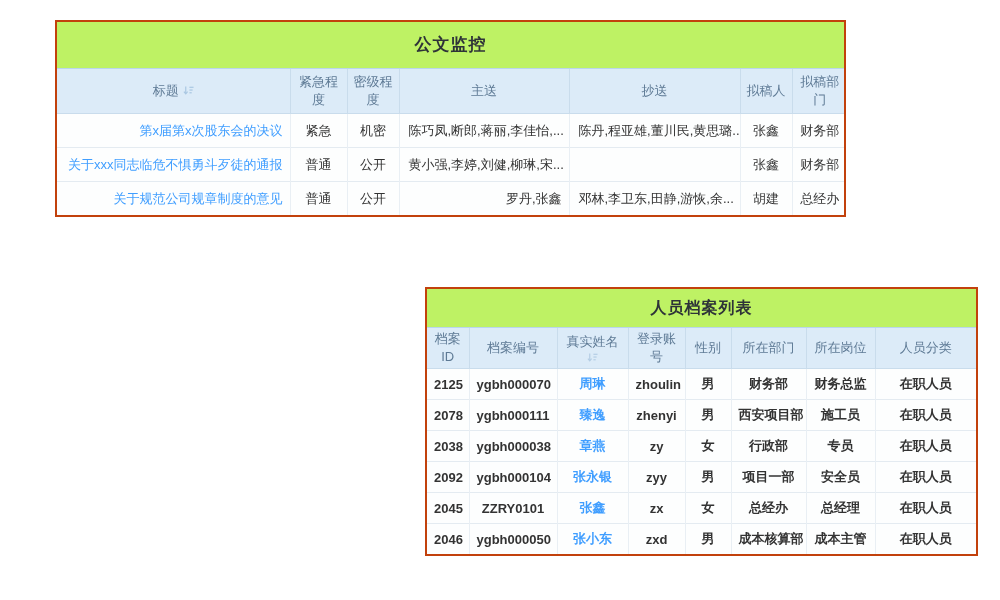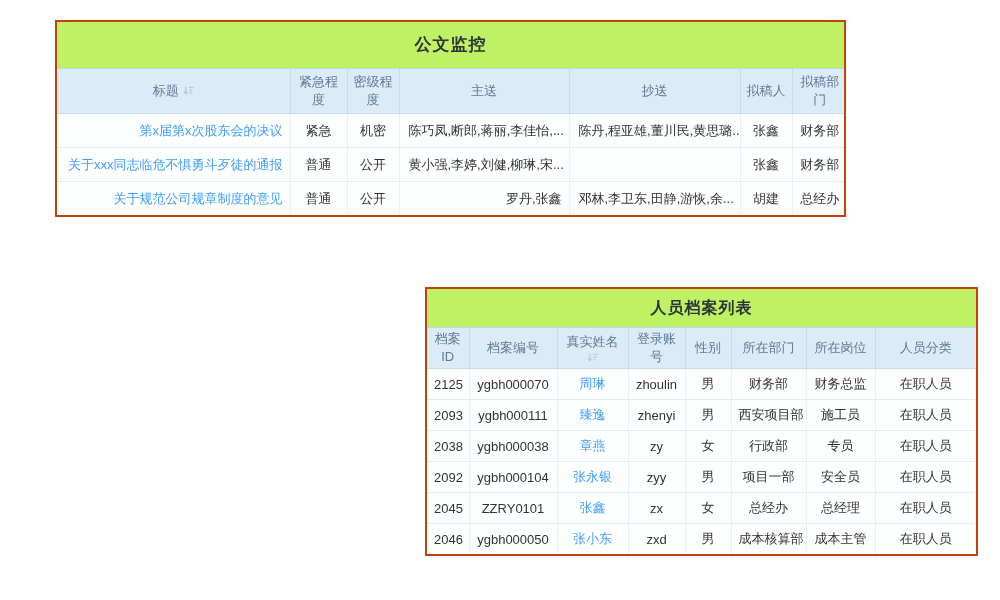--- a/index.html
+++ b/index.html
@@ -32,21 +32,21 @@
   #doc-panel thead th{height:44px;}
   #personnel-panel thead th{height:40px;}
   tbody td{
     font-size:13px;color:#333333;background:#fdfefe;
     border-left:1px solid #e9eff4;border-top:1px solid #e4ebf1;
     padding:0 7px;text-align:center;vertical-align:middle;
     white-space:nowrap;overflow:hidden;
   }
   tbody td:first-child{border-left:none;}
   #doc-panel tbody td{height:33px;}
-  #personnel-panel tbody td{height:30px;}
+  #personnel-panel tbody td{height:30px;font-weight:bold;}
   #doc-panel td.al, #doc-panel th.al-label{text-align:right;}
   #doc-panel td.al{padding-left:9px;}
   .lnk{color:#409eff;text-decoration:none;cursor:pointer;}
   .sort-ic{display:inline-block;vertical-align:-1px;margin-left:4px;}
   .sort-block{display:block;text-align:center;line-height:10px;margin-top:2px;}
   .sort-block .sort-ic{margin-left:0;}
 </style>
 </head>
 <body>
 
@@ -156,21 +156,21 @@
         <td>2125</td>
         <td>ygbh000070</td>
         <td><a class="lnk">周琳</a></td>
         <td>zhoulin</td>
         <td>男</td>
         <td>财务部</td>
         <td>财务总监</td>
         <td>在职人员</td>
       </tr>
       <tr>
-        <td>2093</td>
+        <td>2078</td>
         <td>ygbh000111</td>
         <td><a class="lnk">臻逸</a></td>
         <td>zhenyi</td>
         <td>男</td>
         <td>西安项目部</td>
         <td>施工员</td>
         <td>在职人员</td>
       </tr>
       <tr>
         <td>2038</td>

